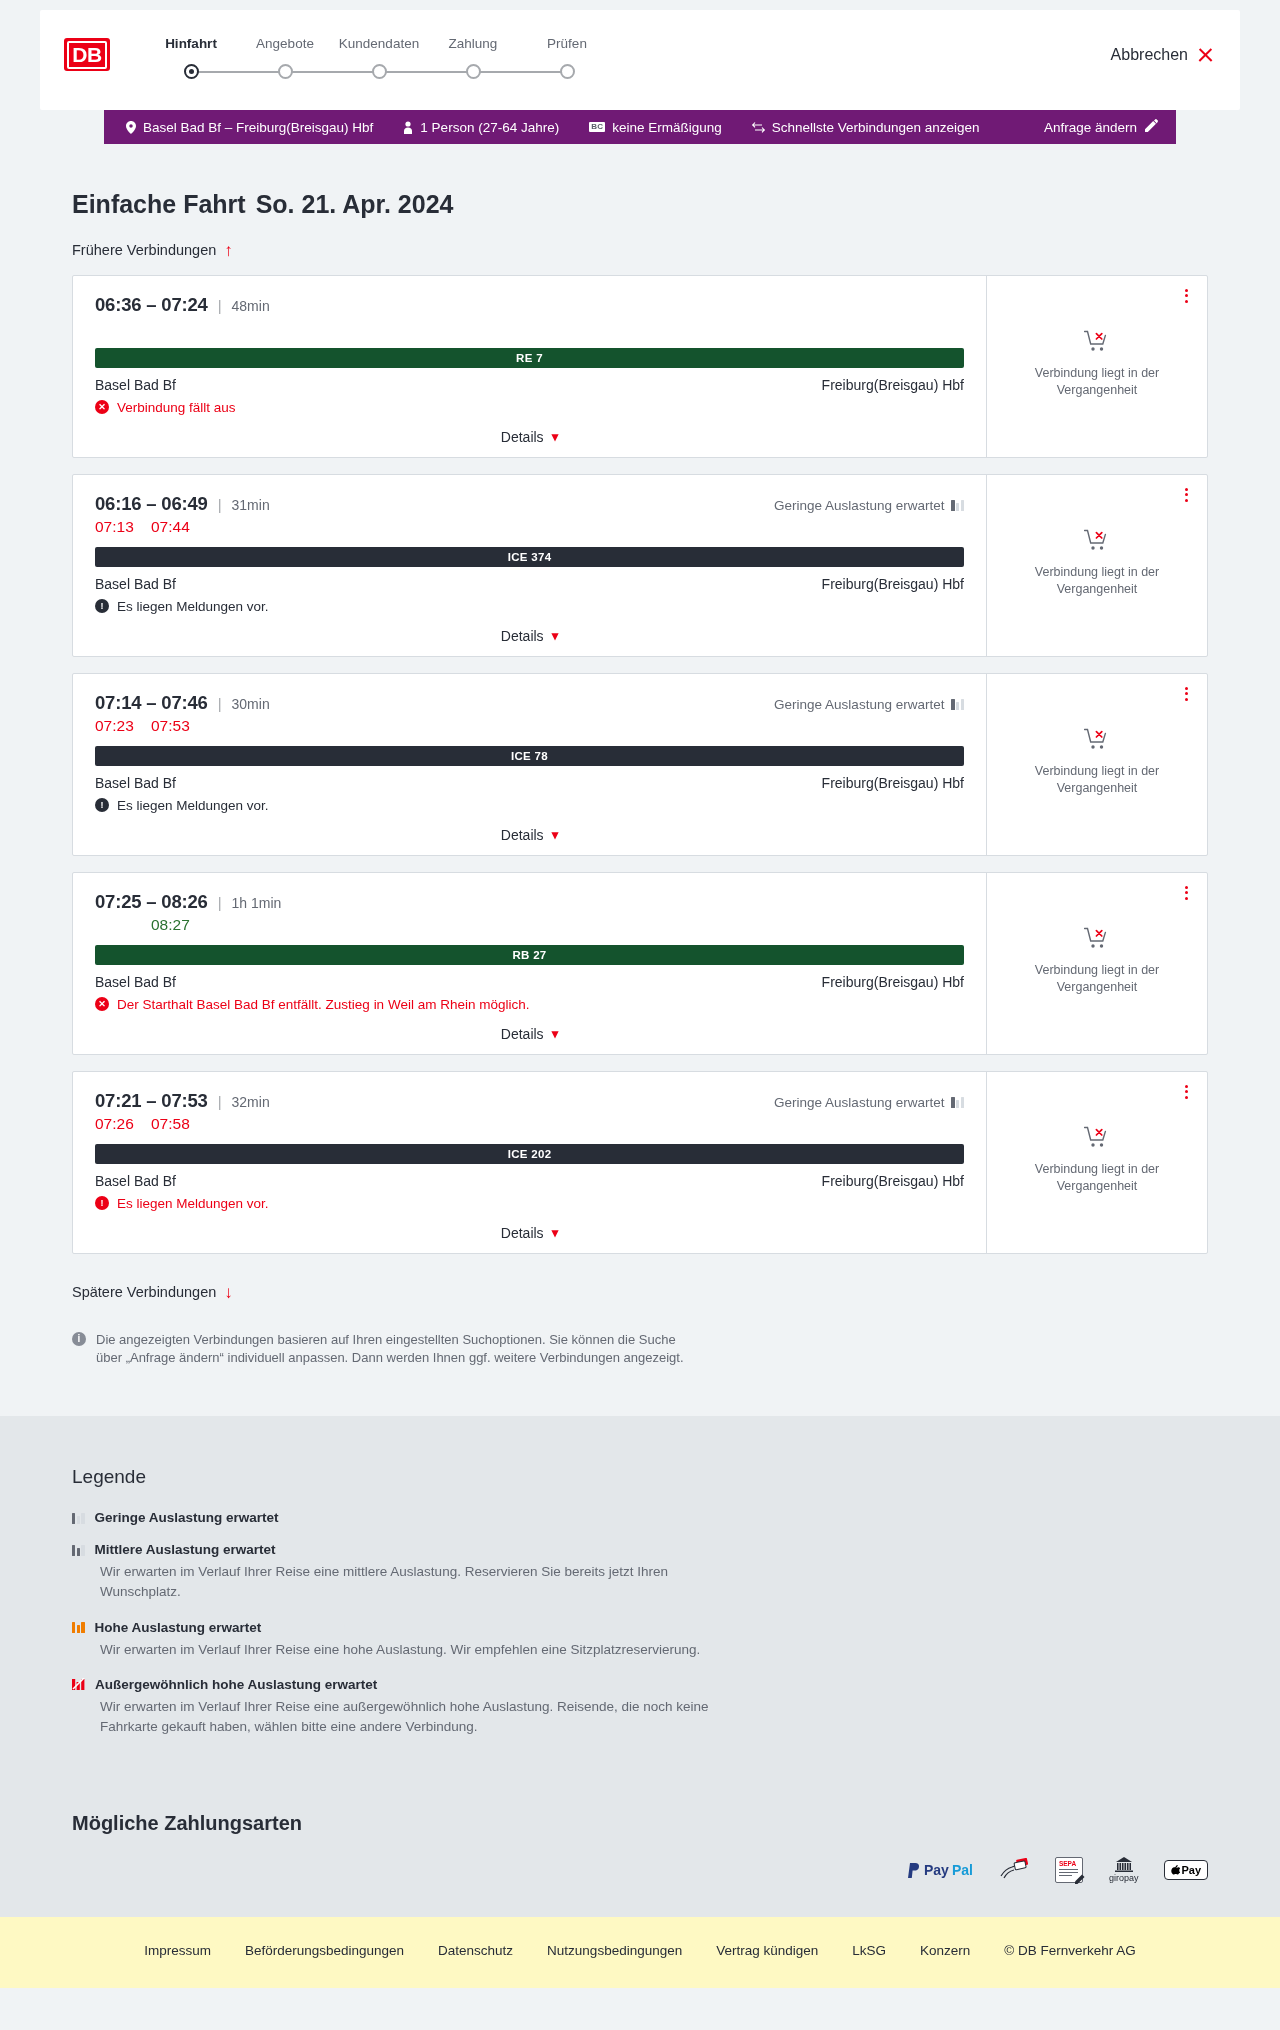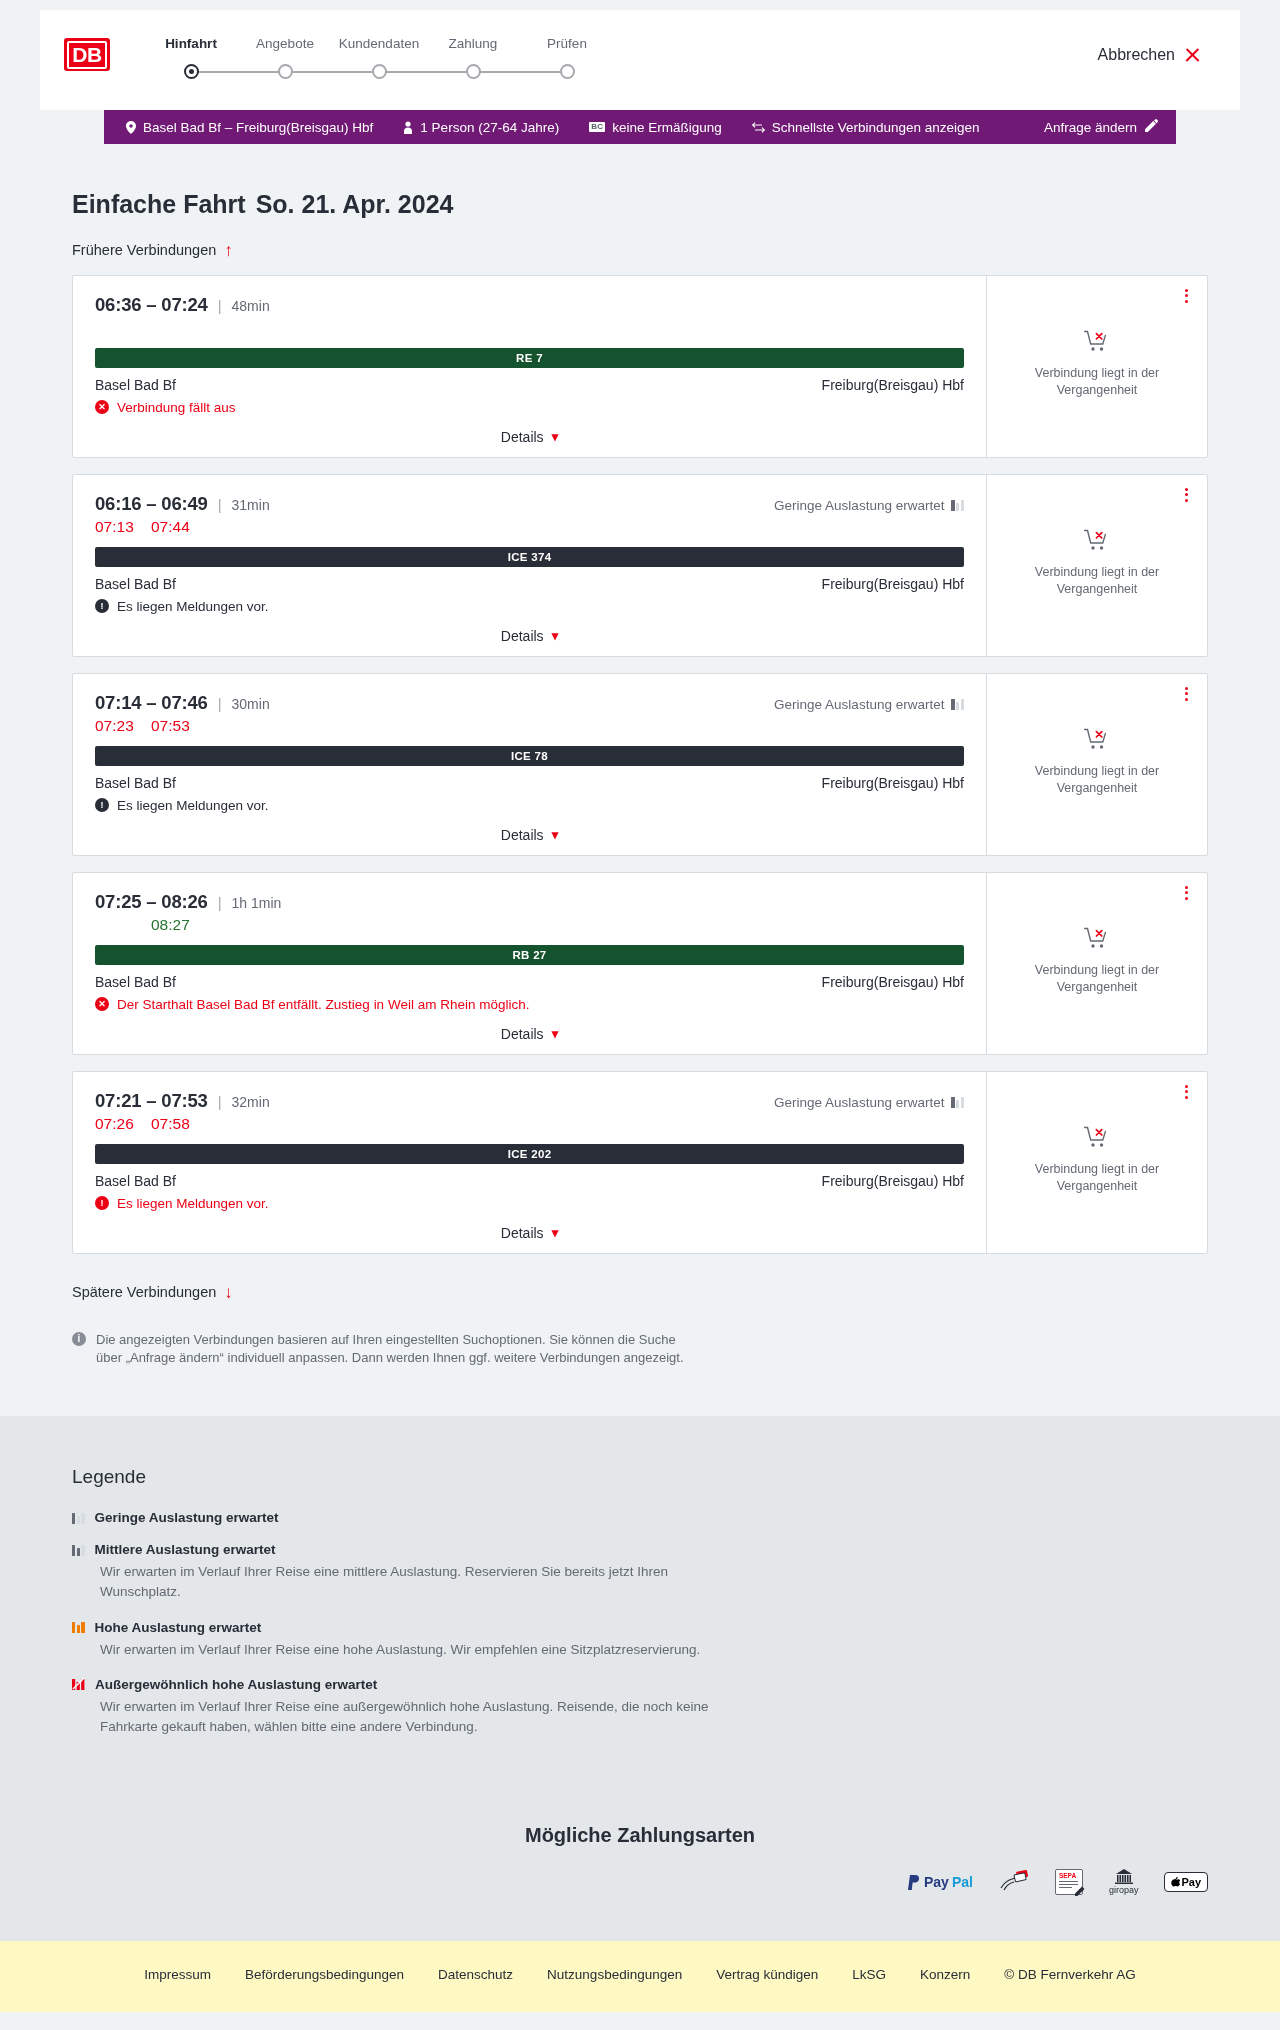--- a/index.html
+++ b/index.html
@@ -70,21 +70,21 @@
     border-radius: 50%; background: #ffffff;
     border: 2px solid #a6a9ad;
   }
   .step-dot.active { border-color: #282d37; }
   .step-dot.active::after {
     content: ""; position: absolute; left: 3px; top: 3px;
     width: 5px; height: 5px; border-radius: 50%; background: #282d37;
   }
 
   .cancel-btn {
-    position: absolute; right: 39px; top: 36px;
+    position: absolute; right: 26px; top: 36px;
     display: flex; align-items: center; gap: 9px;
     font-size: 16px; color: #282d37; cursor: pointer;
   }
   .x-icon { width: 17px; height: 17px; position: relative; }
   .x-icon::before, .x-icon::after {
     content: ""; position: absolute; left: 0; top: 7px;
     width: 17px; height: 2.4px; background: #ec0016;
   }
   .x-icon::before { transform: rotate(45deg); }
   .x-icon::after  { transform: rotate(-45deg); }
@@ -260,21 +260,21 @@
     display: flex; align-items: center; gap: 10px;
     font-size: 13.5px; font-weight: bold; color: #282d37;
   }
   .legend-desc {
     font-size: 13.5px; color: #646973; margin-top: 5px; margin-left: 28px;
     line-height: 1.5; max-width: 640px;
   }
 
   
   .pay-wrap { background: #e3e7ea; padding: 12px 0 34px 0; }
-  .pay { width: 1136px; margin: 12px auto; text-align: center; }
+  .pay { width: 1136px; margin: 0 auto; text-align: left; }
   .pay-title { font-size: 20px; font-weight: bold; color: #282d37; margin-bottom: 22px; }
   .pay-icons { display: flex; justify-content: flex-end; align-items: center; gap: 26px; }
   .pay-icon { height: 26px; display: flex; align-items: center; }
 
   .paypal { font-size: 14px; font-weight: bold; color: #253b80; display: flex; align-items: center; gap: 3px; }
   .paypal .pp2 { color: #179bd7; }
   .sepa-box {
     width: 28px; height: 26px; border: 1px solid #646973; border-radius: 2px;
     position: relative; background: #fff;
   }

